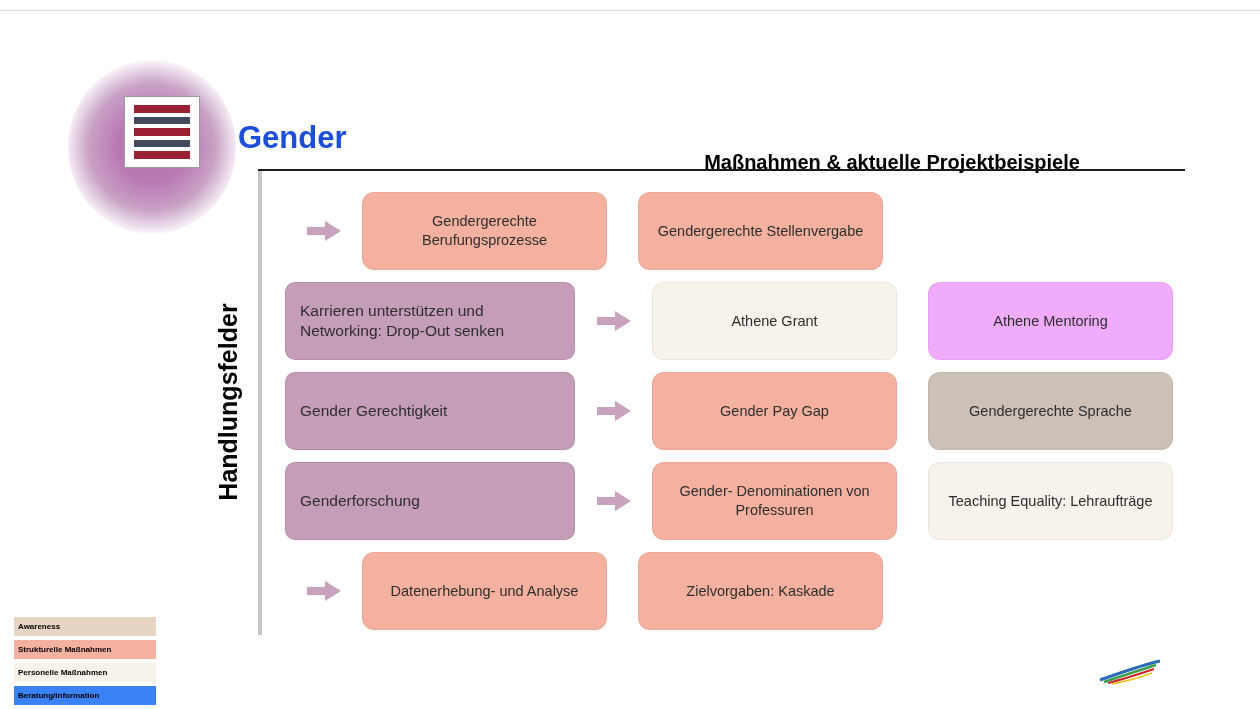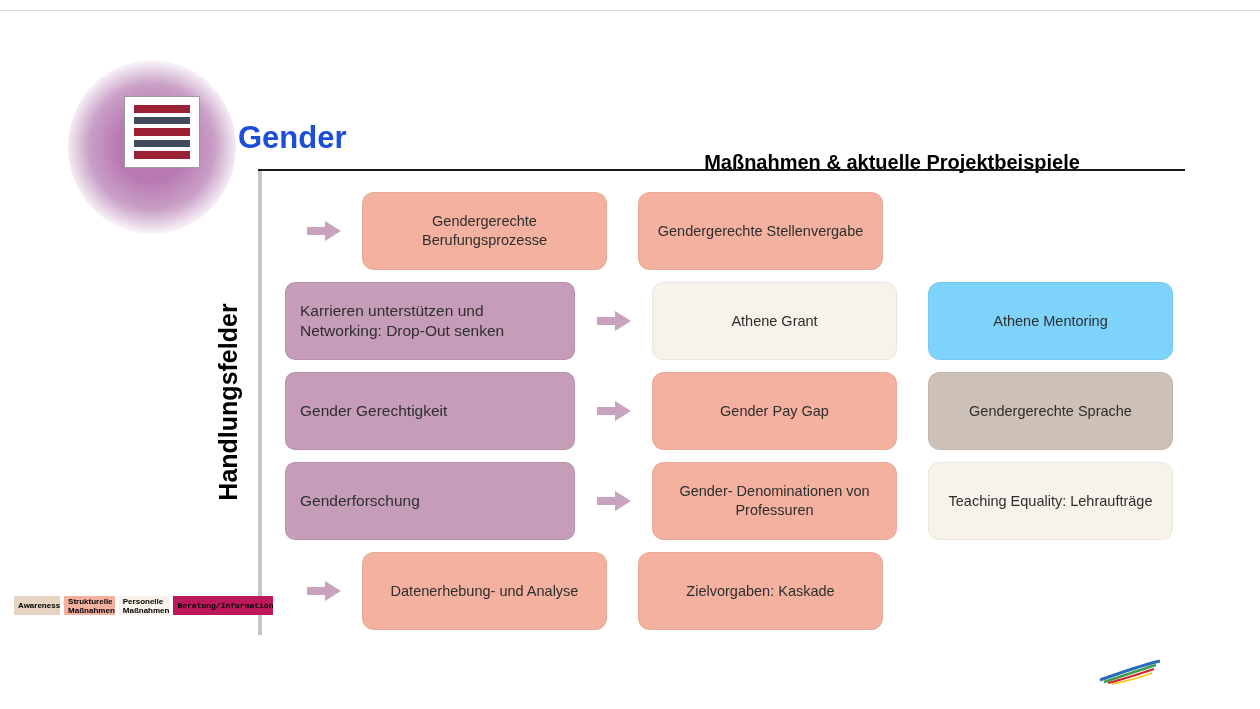--- a/index.html
+++ b/index.html
@@ -48,21 +48,21 @@
   }
   .arrow-cell{width:77px;display:flex;align-items:center;justify-content:center;}
   .example-box{
     width:245px;box-sizing:border-box;display:flex;align-items:center;justify-content:center;
     text-align:center;border-radius:12px;border:1px solid rgba(0,0,0,0.05);
     font-size:14.5px;color:#2e2e2e;line-height:1.3;padding:0 16px;
   }
   .example-box + .example-box{margin-left:31px;}
 
   
-  .legend{position:absolute;left:14px;top:596px;width:142px;display:flex;gap:4px;}
+  .legend{position:absolute;left:14px;top:617px;width:142px;display:flex;flex-direction:column;gap:4px;}
   .legend-item{
     height:19px;display:flex;align-items:center;padding-left:4px;
     font-size:8px;font-weight:bold;color:#000;
   }
 
   .swoosh{position:absolute;left:1098px;top:656px;}
 </style>
 </head>
 <body>
 
@@ -107,21 +107,21 @@
       </div>
       <div class="arrow-cell">
         <svg width="34" height="20" viewBox="0 0 34 20">
             <rect x="0" y="6" width="19" height="8" fill="#c9a3be"></rect>
             <polygon points="18,0 34,10 18,20" fill="#c9a3be"></polygon>
           </svg>
       </div>
       <div class="example-box" style="background-color: rgb(247, 242, 234);">
         <span>Athene Grant</span>
       </div>
-      <div class="example-box" style="background-color: #7dd3fc; text-align: right;">
+      <div class="example-box" style="background-color: #f0abfc; text-align: right;">
         <span>Athene Mentoring</span>
       </div>
     </div>
 
     <div class="row">
       <div class="field-box">
         <span>Gender Gerechtigkeit</span>
       </div>
       <div class="arrow-cell">
         <svg width="34" height="20" viewBox="0 0 34 20">
@@ -175,21 +175,21 @@
   <div class="legend">
     <div class="legend-item" style="background-color: rgb(230, 213, 194);">
       <span>Awareness</span>
     </div>
     <div class="legend-item" style="background-color: rgb(245, 177, 160);">
       <span>Strukturelle Maßnahmen</span>
     </div>
     <div class="legend-item" style="background-color: rgb(247, 242, 234);">
       <span>Personelle Maßnahmen</span>
     </div>
-    <div class="legend-item" style="background-color: #be185d; font-family: Liberation Mono, monospace;">
+    <div class="legend-item" style="background-color: #3b82f6;">
       <span>Beratung/Information</span>
     </div>
   </div>
 
   <div class="swoosh">
     <svg width="64" height="32" viewBox="0 0 64 32">
       <path d="M2 24 C 20 18, 40 10, 62 5" stroke="#2b6cb8" stroke-width="3" fill="none"></path>
       <path d="M6 26 C 24 20, 42 14, 58 9" stroke="#3a9e4a" stroke-width="2.4" fill="none"></path>
       <path d="M10 27 C 26 23, 44 17, 56 13" stroke="#d2232a" stroke-width="2" fill="none"></path>
       <path d="M14 28 C 30 25, 46 20, 54 17" stroke="#f5c518" stroke-width="1.6" fill="none"></path>

